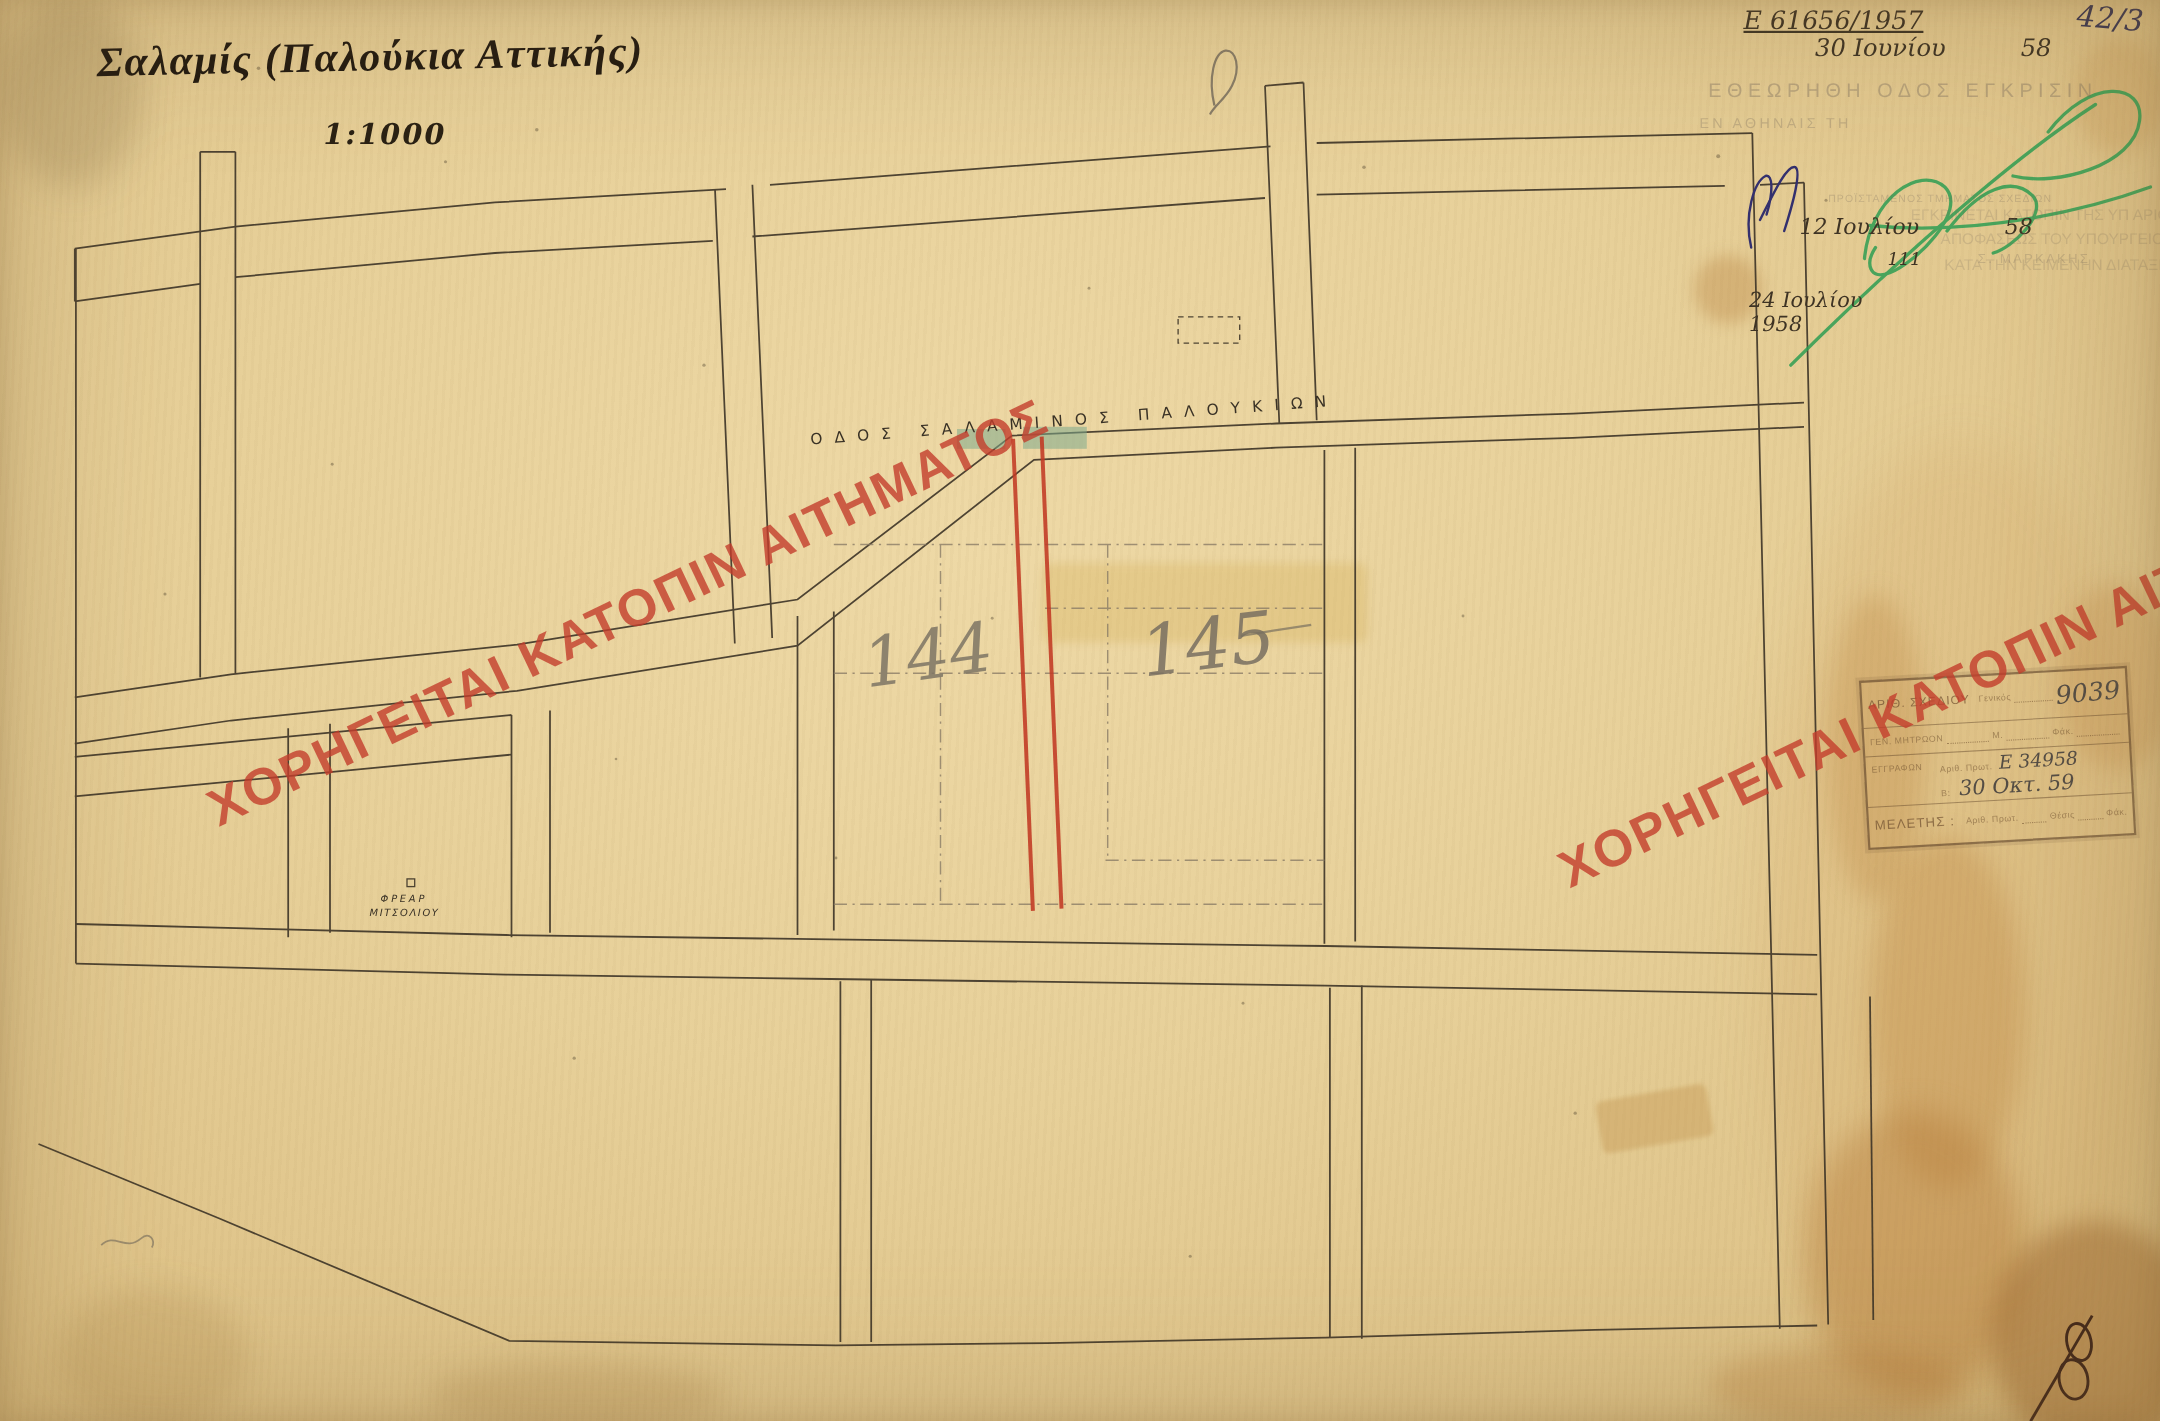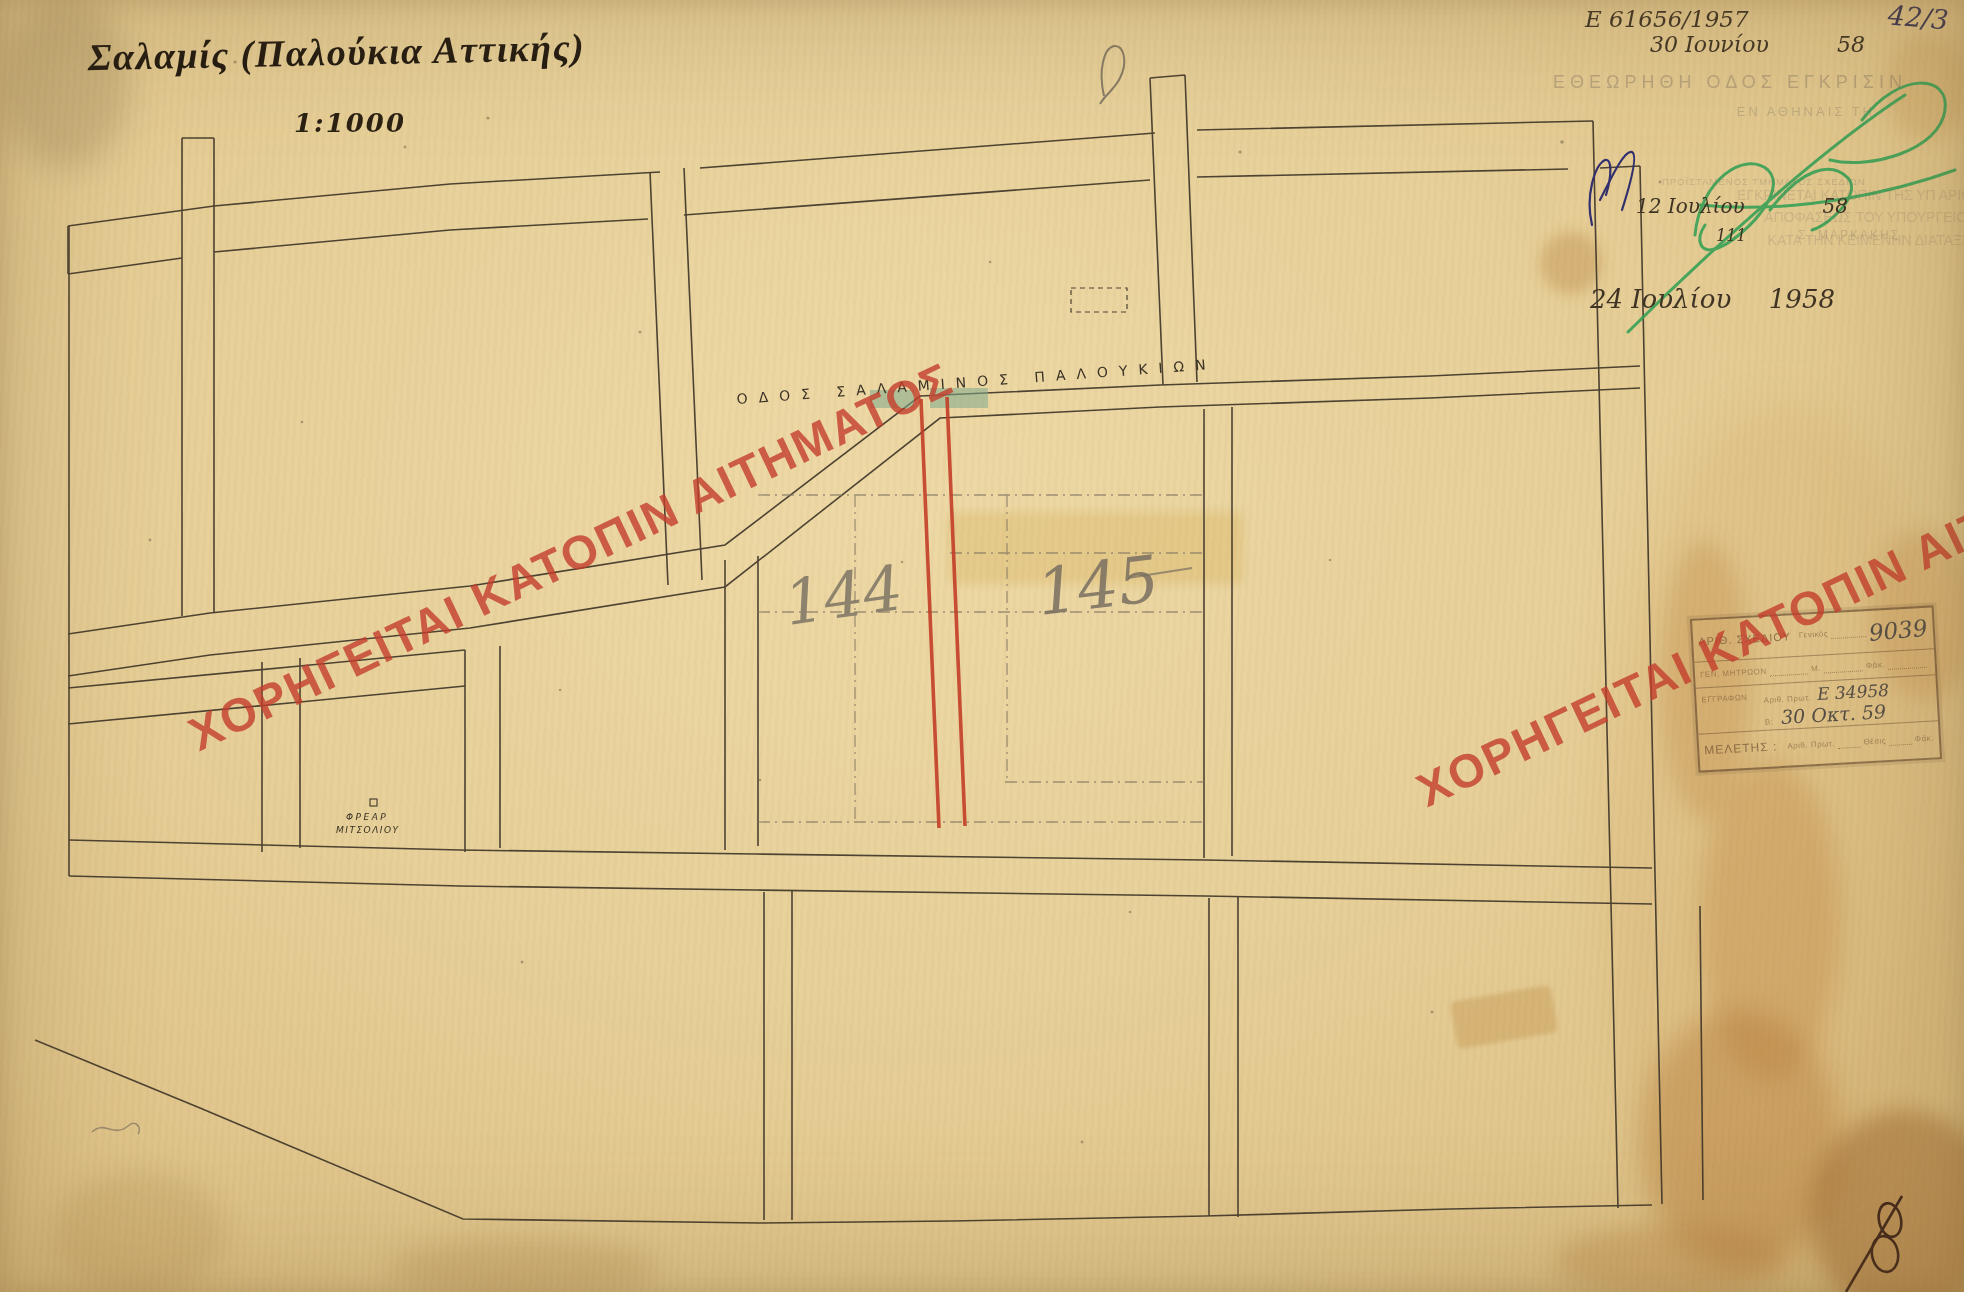--- a/index.html
+++ b/index.html
@@ -160,39 +160,39 @@
         <circle cx="488" cy="118" r="1.6"></circle>
       <circle cx="1562" cy="142" r="1.8"></circle>
         <circle cx="560" cy="690" r="1.2"></circle>
         <circle cx="1130" cy="912" r="1.3"></circle>
     </g>
   </svg>
 
   <div class="abs title" style="left:88px;top:30px;">Σαλαμίς (Παλούκια Αττικής)</div>
   <div class="abs scale" style="left:250px;top:108px;margin-left:44px;">1:1000</div>
 
-  <div class="abs hw" style="left:1585px;top:6px;font-size:23px;">Ε 61656/1957</div>
+  <div class="abs hw" style="left:1585px;top:6px;font-size:23px;text-decoration:underline;">Ε 61656/1957</div>
   <div class="abs hw" style="left:1888px;top:2px;font-size:27px;color:#3b3752;transform:rotate(5deg);">42/3</div>
 
   <div class="abs faint" style="left:1520px;top:72px;width:420px;text-align:center;letter-spacing:5px;font-size:18px;">ΕΘΕΩΡΗΘΗ ΟΔΟΣ ΕΓΚΡΙΣΙΝ</div>
-  <div class="abs faint" style="left:1545px;top:104px;width:330px;text-align:right;letter-spacing:3px;font-size:13px;opacity:.8;">ΕΝ ΑΘΗΝΑΙΣ ΤΗ</div>
+  <div class="abs faint" style="left:1545px;top:104px;width:330px;text-align:left;letter-spacing:3px;font-size:13px;opacity:.8;">ΕΝ ΑΘΗΝΑΙΣ ΤΗ</div>
 
   <div class="abs hw daterow" style="left:1650px;top:32px;width:215px;font-size:22px;align-items:flex-end;">
     <span>30 Ιουνίου</span>
     <span>58</span>
   </div>
 
   <div class="abs faint" style="left:1662px;top:176px;font-size:9.5px;letter-spacing:1px;opacity:.75;">ΠΡΟΪΣΤΑΜΕΝΟΣ ΤΜΗΜΑΤΟΣ ΣΧΕΔΙΩΝ</div>
 
   <div class="abs hw daterow" style="left:1636px;top:194px;width:212px;font-size:20px;">
     <span>12 Ιουλίου</span>
     <span>58</span>
   </div>
   <div class="abs hw" style="left:1716px;top:226px;font-size:16px;">111</div>
-  <div class="abs hw daterow" style="left:1590px;top:284px;width:245px;font-size:26px;">
+  <div class="abs hw daterow" style="left:1590px;top:262px;width:245px;font-size:19px;flex-direction:column;">
     <span>24 Ιουλίου</span>
     <span>1958</span>
   </div>
 
   <div class="abs faint" style="left:1798px;top:228px;font-size:12px;letter-spacing:2px;opacity:.7;text-align:right;">Σ. ΜΑΡΚΑΚΗΣ</div>
 
   <div class="abs faint" style="left:1737px;top:184px;font-size:14px;line-height:1.6;opacity:.55;text-align:right;">
     <div>ΕΓΚΡΙΝΕΤΑΙ ΚΑΤΟΠΙΝ ΤΗΣ ΥΠ ΑΡΙΘ.</div>
     <div>ΑΠΟΦΑΣΕΩΣ ΤΟΥ ΥΠΟΥΡΓΕΙΟΥ</div>
     <div>ΚΑΤΑ ΤΗΝ ΚΕΙΜΕΝΗΝ ΔΙΑΤΑΞΙΝ</div>

